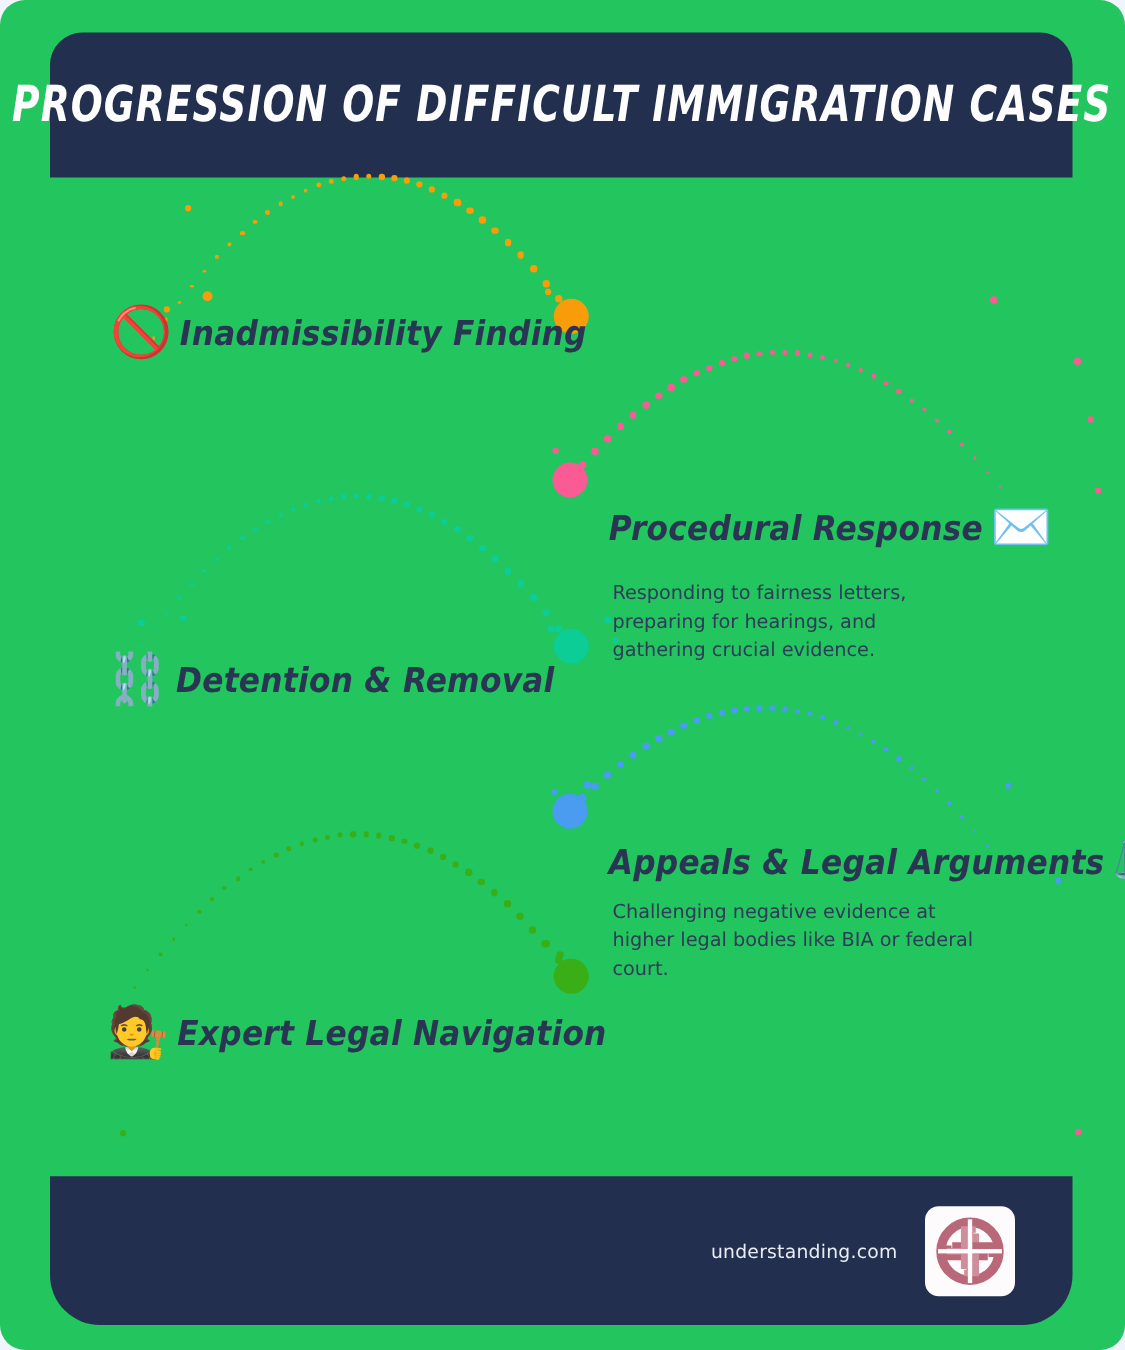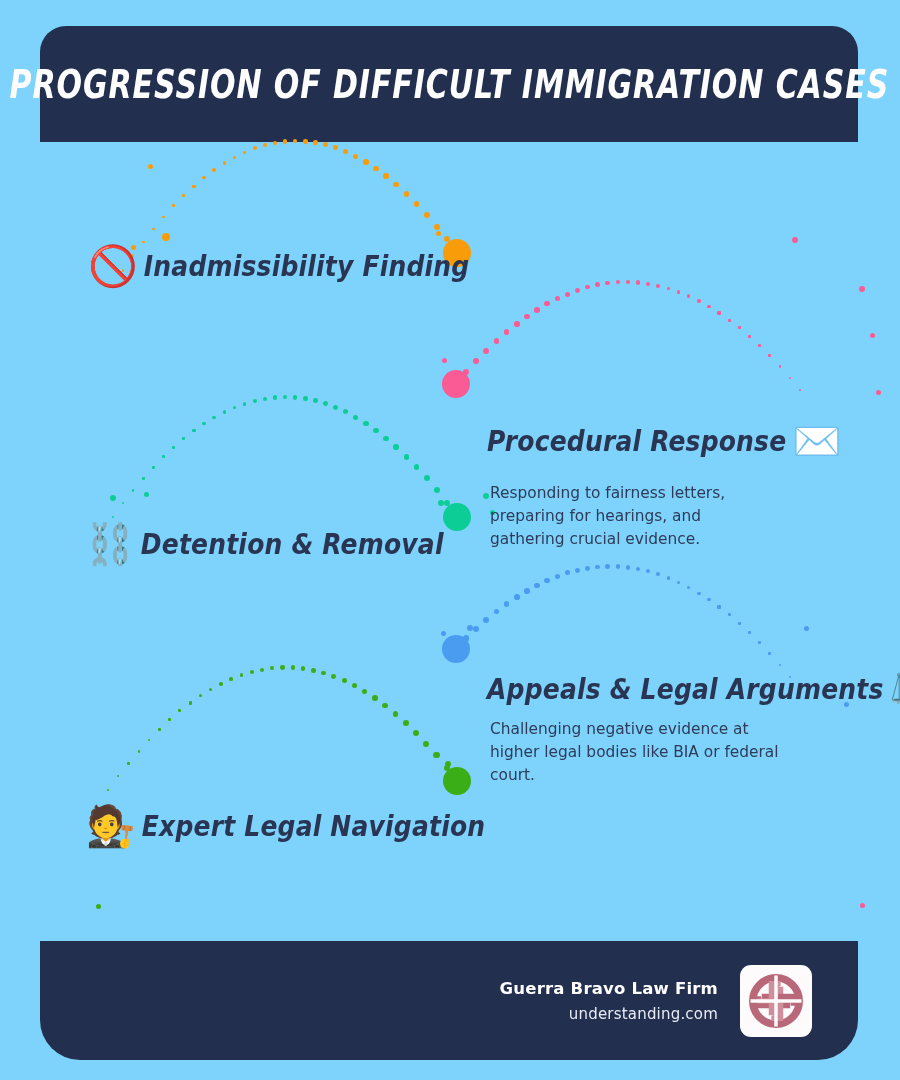--- a/index.html
+++ b/index.html
@@ -14,22 +14,23 @@
   body {
     background: #f0f4fc;
     font-family: "DejaVu Sans", "Liberation Sans", sans-serif;
     position: relative;
   }
 
   #infographic {
     position: relative;
     width: 900px;
     height: 1080px;
-    background: #7dd3fc;
+    background: #22c55e;
     overflow: hidden;
+    border-radius: 20px;
   }
 
   
   .header-bar {
     position: absolute;
     left: 40px;
     top: 26px;
     width: 818px;
     height: 116px;
     background: #232f4e;
@@ -363,21 +364,21 @@
       <div class="arc-end" style="left: 443px; top: 767px; background: rgb(58, 174, 22);"></div>
     </div>
 
   <div id="steps-layer">
       <div class="step" style="left: 88px; top: 246px;">
         <div class="step-head">
           <span class="step-emoji">🚫</span>
           <span class="step-title">Inadmissibility Finding</span>
         </div>
       </div>
-      <div class="step" style="left: 487px; top: 421px;">
+      <div class="step" style="left: 487px; top: 402px;">
         <div class="step-head">
           <span class="step-title">Procedural Response</span>
           <span class="step-emoji">✉️</span>
         </div>
         <div class="step-desc" style="margin-left: 3px; margin-top: 21px;">Responding to fairness letters, preparing for hearings, and gathering crucial evidence.</div>
       </div>
       <div class="step" style="left: 85px; top: 524px;">
         <div class="step-head">
           <span class="step-emoji">⛓️</span>
           <span class="step-title">Detention &amp; Removal</span>
@@ -393,21 +394,20 @@
       <div class="step" style="left: 86px; top: 806px;">
         <div class="step-head">
           <span class="step-emoji">🧑‍⚖️</span>
           <span class="step-title">Expert Legal Navigation</span>
         </div>
       </div>
     </div>
 
   <div class="footer-bar">
     <div class="footer-text">
-      <div class="firm-name">Guerra Bravo Law Firm</div>
       <div class="firm-site">understanding.com</div>
     </div>
     <div class="logo-tile">
       <svg width="58" height="58" viewBox="0 0 100 100">
         <g id="logo-group">
             <circle cx="50" cy="50" r="40" fill="none" stroke="#b9687a" stroke-width="13"></circle>
             <path d="M 50 18 L 50 42 L 30 42 L 30 50 L 42 50 L 42 58 L 20 58 L 20 42" fill="none" stroke="#b9687a" stroke-width="9" stroke-linecap="butt" transform="rotate(0 50 50)"></path>
             <path d="M 50 18 L 50 42 L 30 42 L 30 50 L 42 50 L 42 58 L 20 58 L 20 42" fill="none" stroke="#cf8e9c" stroke-width="9" stroke-linecap="butt" transform="rotate(90 50 50)"></path>
             <path d="M 50 18 L 50 42 L 30 42 L 30 50 L 42 50 L 42 58 L 20 58 L 20 42" fill="none" stroke="#b9687a" stroke-width="9" stroke-linecap="butt" transform="rotate(180 50 50)"></path>
             <path d="M 50 18 L 50 42 L 30 42 L 30 50 L 42 50 L 42 58 L 20 58 L 20 42" fill="none" stroke="#cf8e9c" stroke-width="9" stroke-linecap="butt" transform="rotate(270 50 50)"></path>

